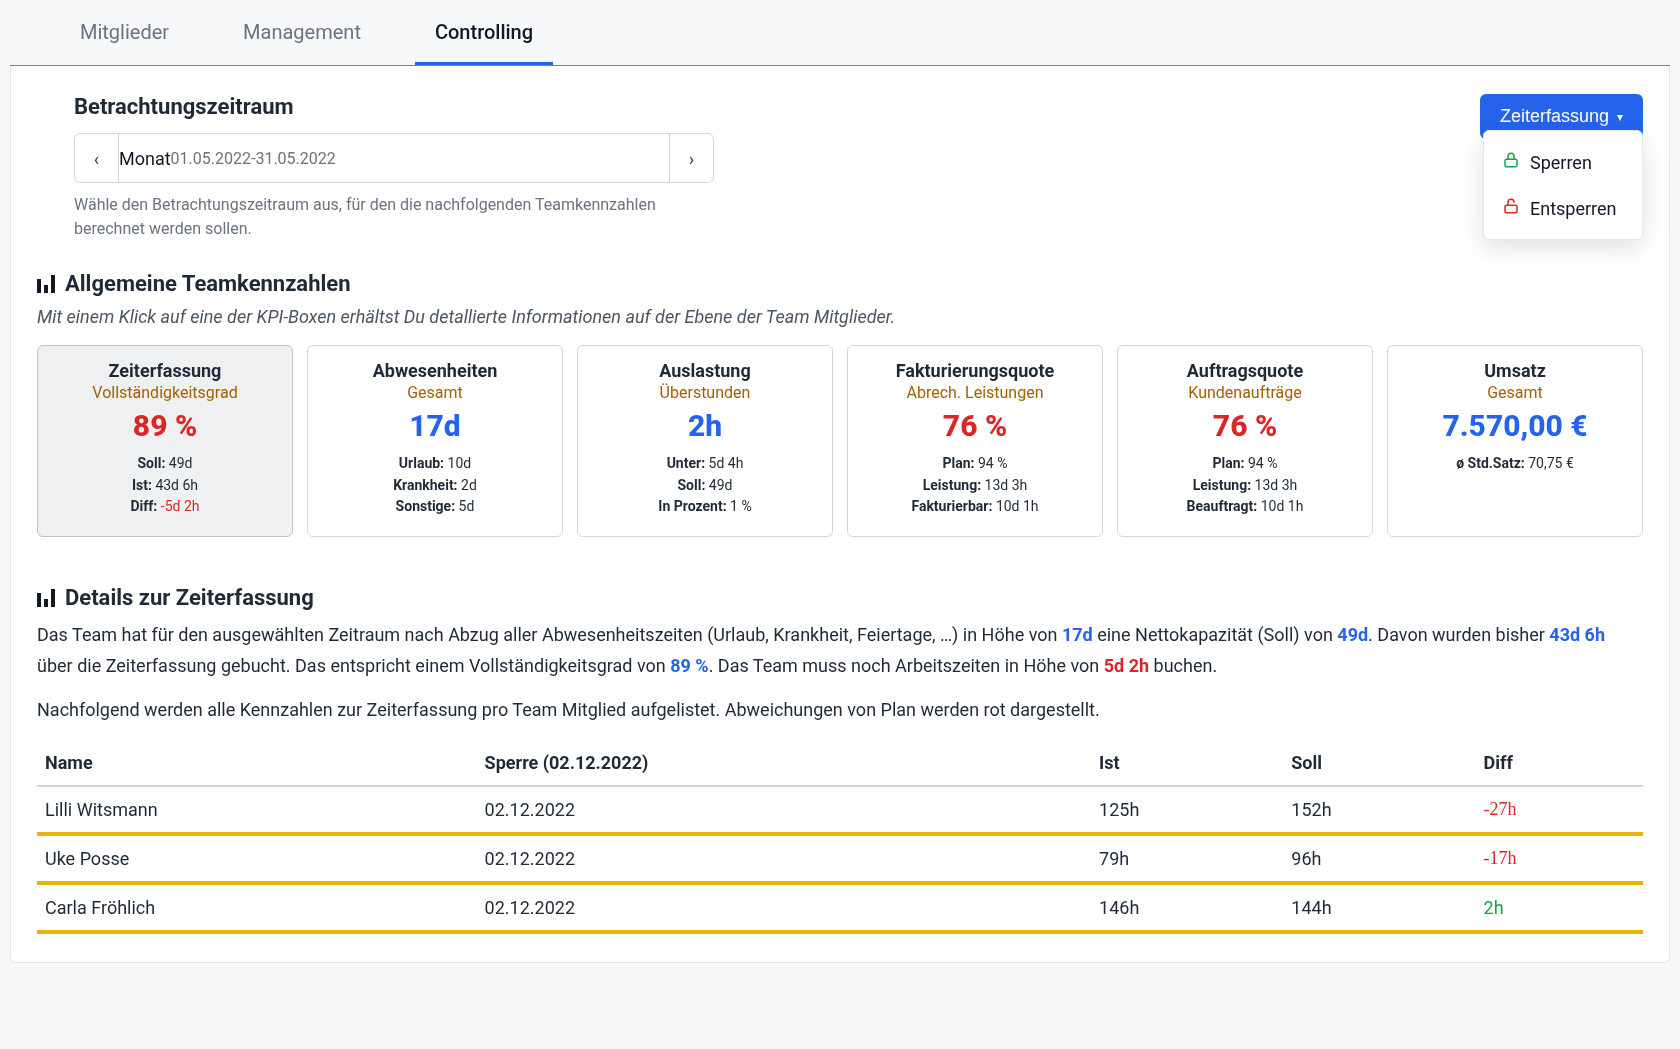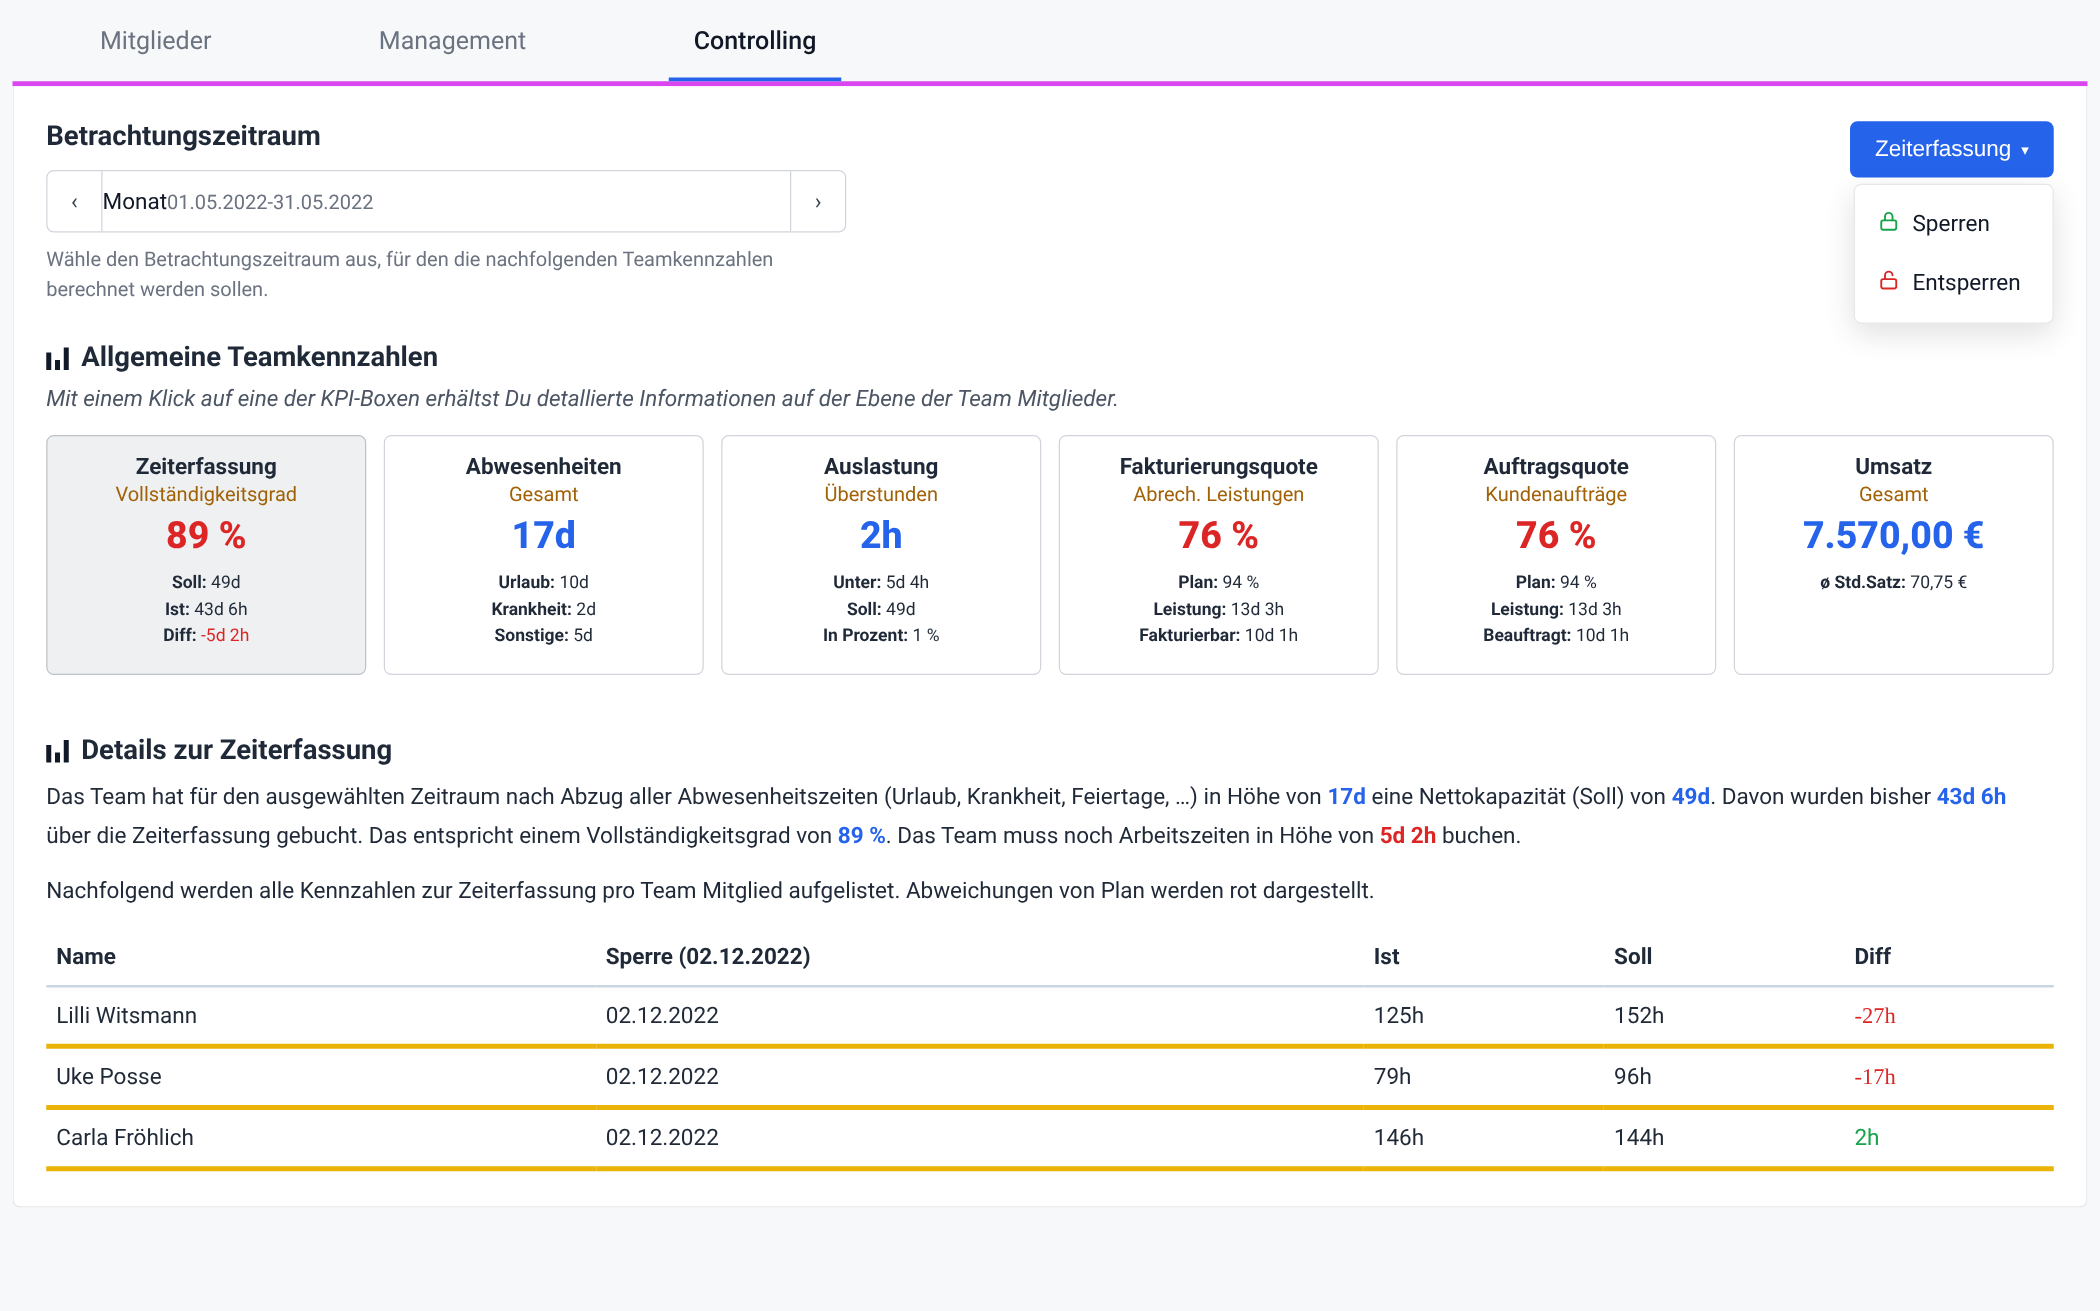--- a/index.html
+++ b/index.html
@@ -1,36 +1,36 @@
 <!DOCTYPE html>
 <html><head>
 <meta charset="utf-8">
 <style>
   * { box-sizing: border-box; margin: 0; padding: 0; }
   html, body { font-family: -apple-system, BlinkMacSystemFont, "Segoe UI", Roboto, Arial, sans-serif; font-size: 16px; color: #1f2937; background: #f7f8fa; }
   .page { width: 1680px; min-height: 1049px; background: #f7f8fa; padding: 0 10px 20px 10px; }
-  .tabs { display: flex; gap: 94px; padding: 0 50px; border-bottom: 4px solid #d946ef; }
+  .tabs { display: flex; gap: 34px; padding: 0 50px; border-bottom: 1px solid #d946ef; }
   .tab { font-size: 20px; color: #6b7280; padding: 20px 20px 18px 20px; cursor: pointer; border-bottom: 3px solid transparent; }
   .tab.active { color: #111827; font-weight: 500; border-bottom-color: #2563eb; }
   .panel { background: #fff; border: 1px solid #e5e7eb; border-top: none; border-radius: 0 0 6px 6px; padding: 28px 26px; }
   .section-title { font-size: 22px; font-weight: 700; margin-bottom: 14px; }
   .period-row { display: flex; align-items: flex-start; justify-content: space-between; }
-  .period-left { flex: 0 0 auto; }
+  .period-left { flex: 0 0 auto; margin-left: 37px; }
   .period-picker { display: flex; border: 1px solid #d1d5db; border-radius: 6px; width: 640px; height: 50px; align-items: stretch; overflow: hidden; }
   .period-btn { width: 44px; display: flex; align-items: center; justify-content: center; cursor: pointer; color: #374151; font-size: 18px; }
   .period-btn.left { border-right: 1px solid #d1d5db; }
   .period-btn.right { border-left: 1px solid #d1d5db; }
   .period-center { flex: 1; display: flex; align-items: center; justify-content: flex-start; gap: 0; font-size: 18px; }
   .period-unit { color: #111827; }
   .period-range { color: #6b7280; font-size: 16px; }
   .hint { width: 640px; color: #6b7280; font-size: 16px; margin-top: 10px; line-height: 1.5; }
   .right-controls { position: relative; }
   .dropdown-btn { background: #2563eb; color: #fff; border: none; border-radius: 6px; padding: 12px 20px; font-size: 18px; display: inline-flex; align-items: center; gap: 8px; cursor: pointer; }
   .dropdown-btn .caret { font-size: 12px; }
-  .dropdown-menu { position: absolute; right: 0; top: 50px; background: #fff; border: 1px solid #e5e7eb; border-radius: 6px; box-shadow: 0 8px 24px rgba(0,0,0,.12); padding: 8px 0; min-width: 160px; }
+  .dropdown-menu { position: absolute; right: 0; top: 36px; background: #fff; border: 1px solid #e5e7eb; border-radius: 6px; box-shadow: 0 8px 24px rgba(0,0,0,.12); padding: 8px 0; min-width: 160px; }
   .dropdown-item { display: flex; align-items: center; gap: 10px; padding: 12px 18px; font-size: 18px; cursor: pointer; color: #111827; }
   .lock-green { color: #16a34a; font-size: 18px; }
   .lock-red { color: #dc2626; font-size: 18px; }
   .sec-header { display: flex; align-items: center; gap: 10px; margin-top: 30px; margin-bottom: 10px; }
   .sec-header .bars-icon { display: inline-flex; gap: 3px; align-items: flex-end; height: 18px; }
   .bars-icon span { display: inline-block; width: 4px; background: #111827; }
   .bars-icon span:nth-child(1){ height: 14px; }
   .bars-icon span:nth-child(2){ height: 8px; }
   .bars-icon span:nth-child(3){ height: 18px; }
   .sec-header h2 { font-size: 22px; font-weight: 700; }

